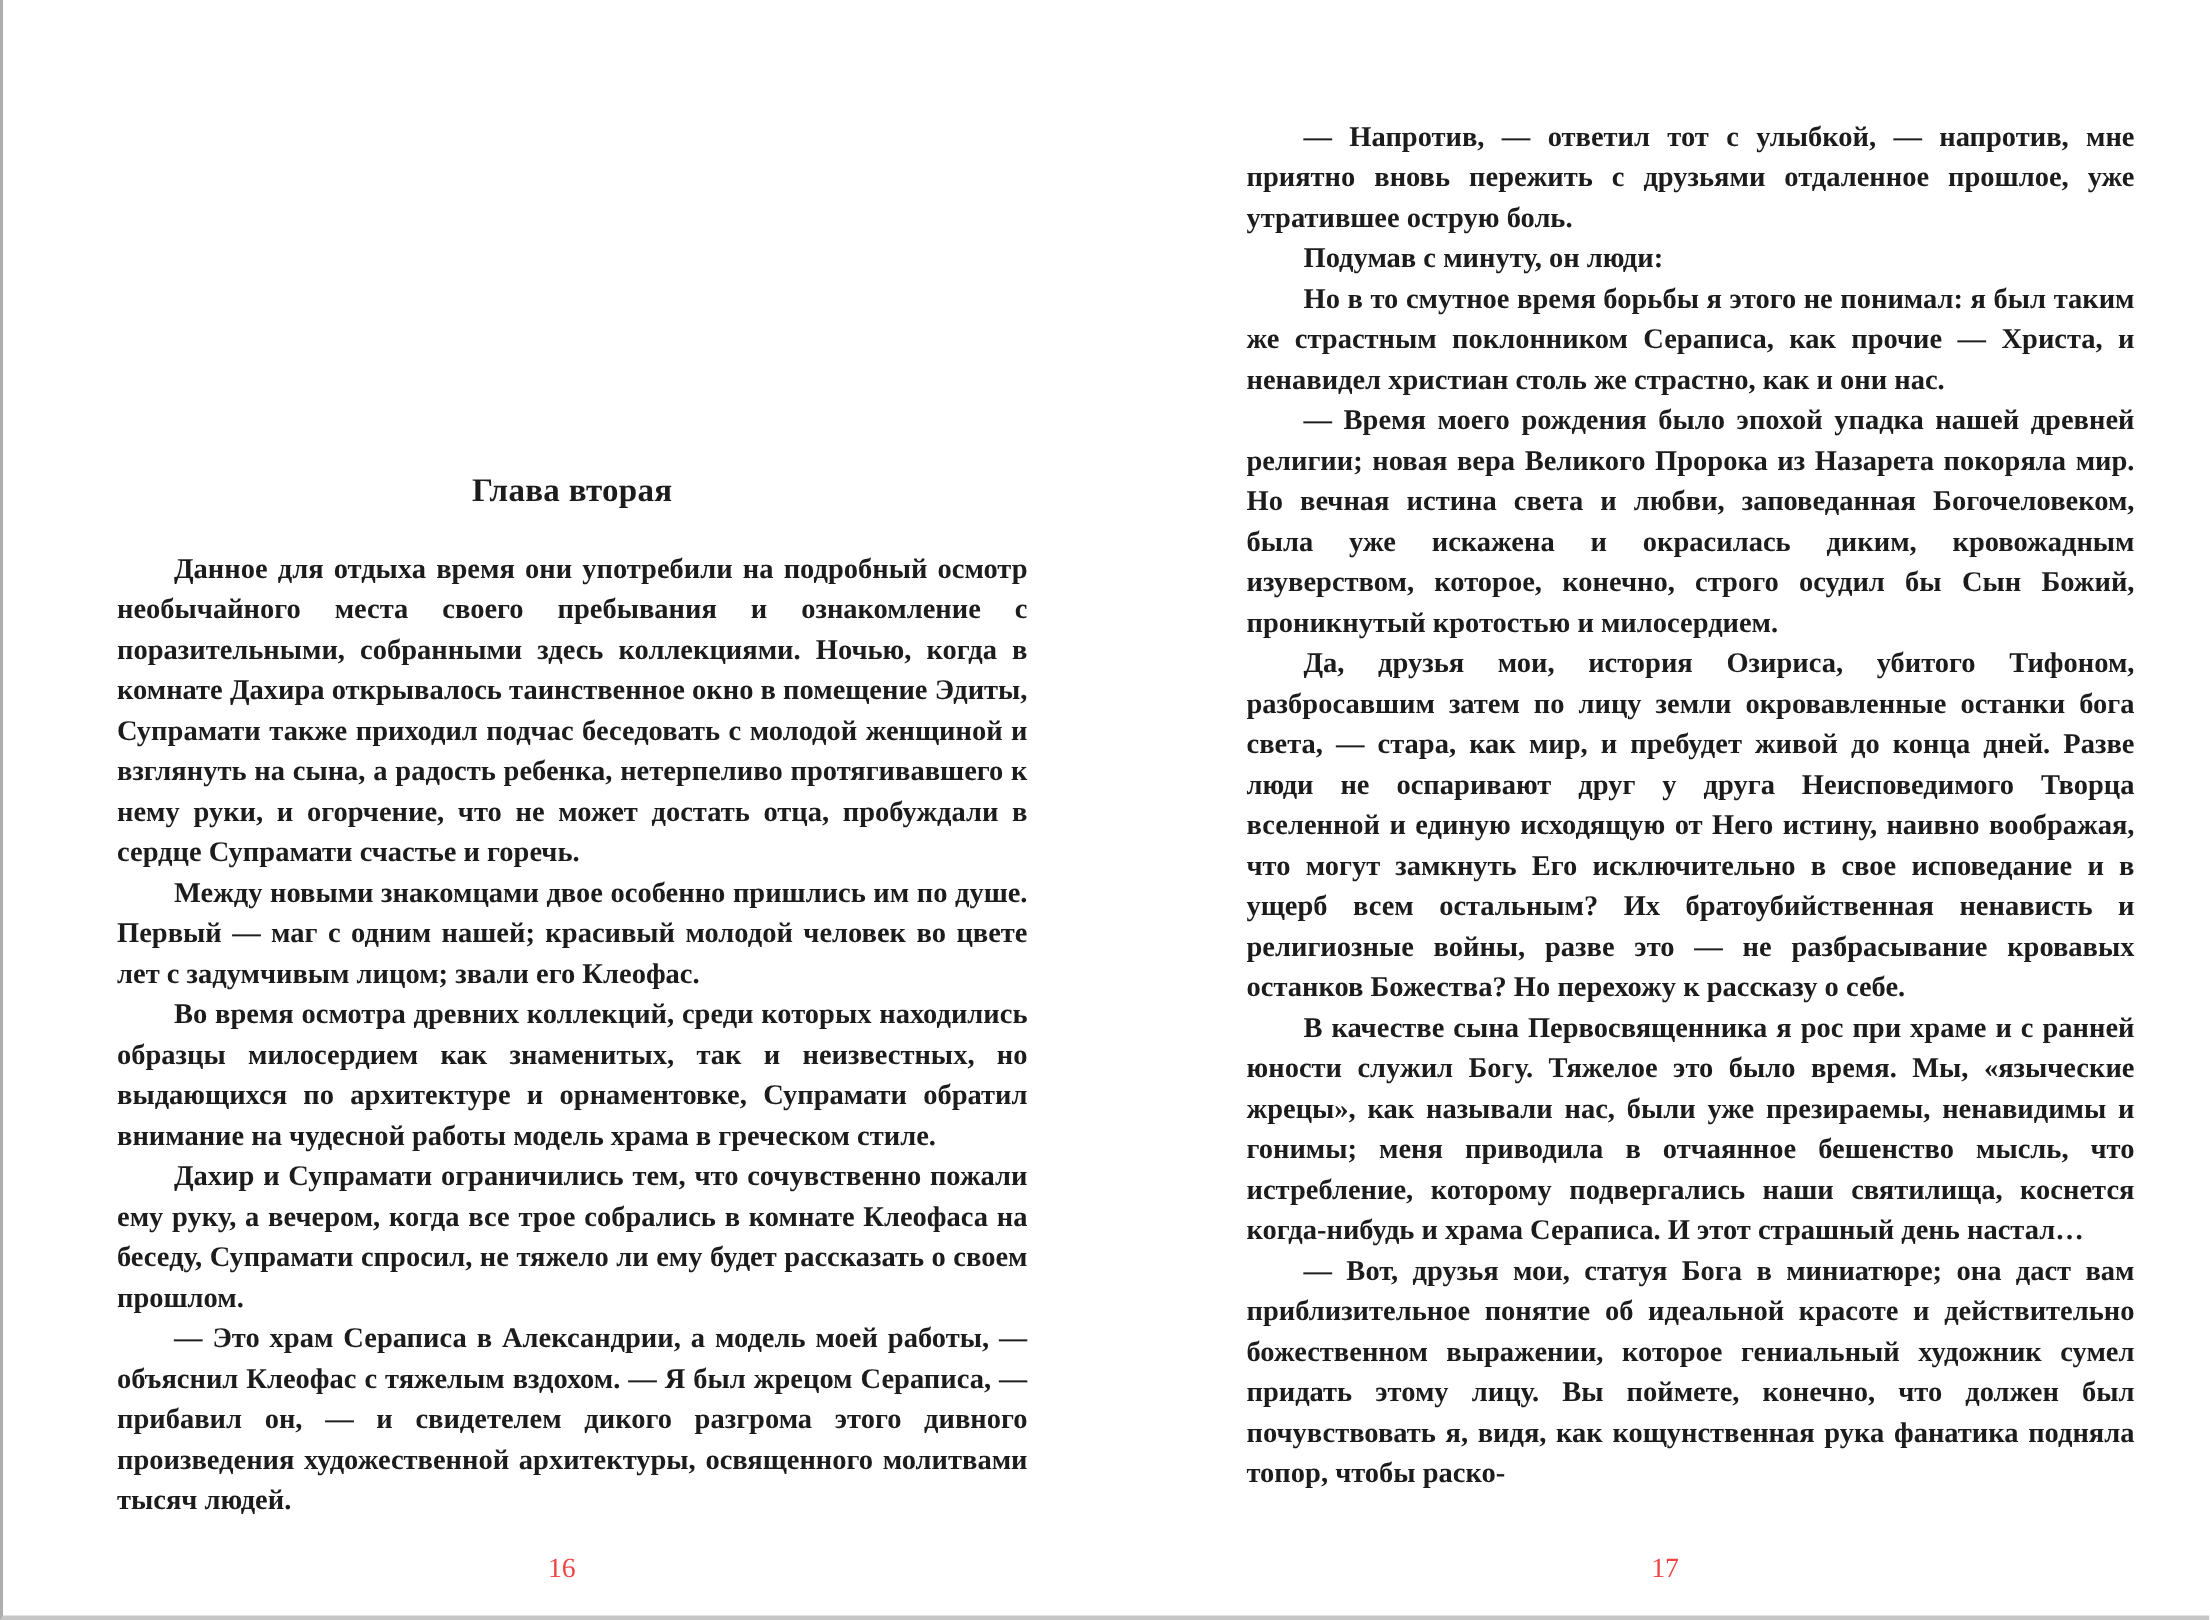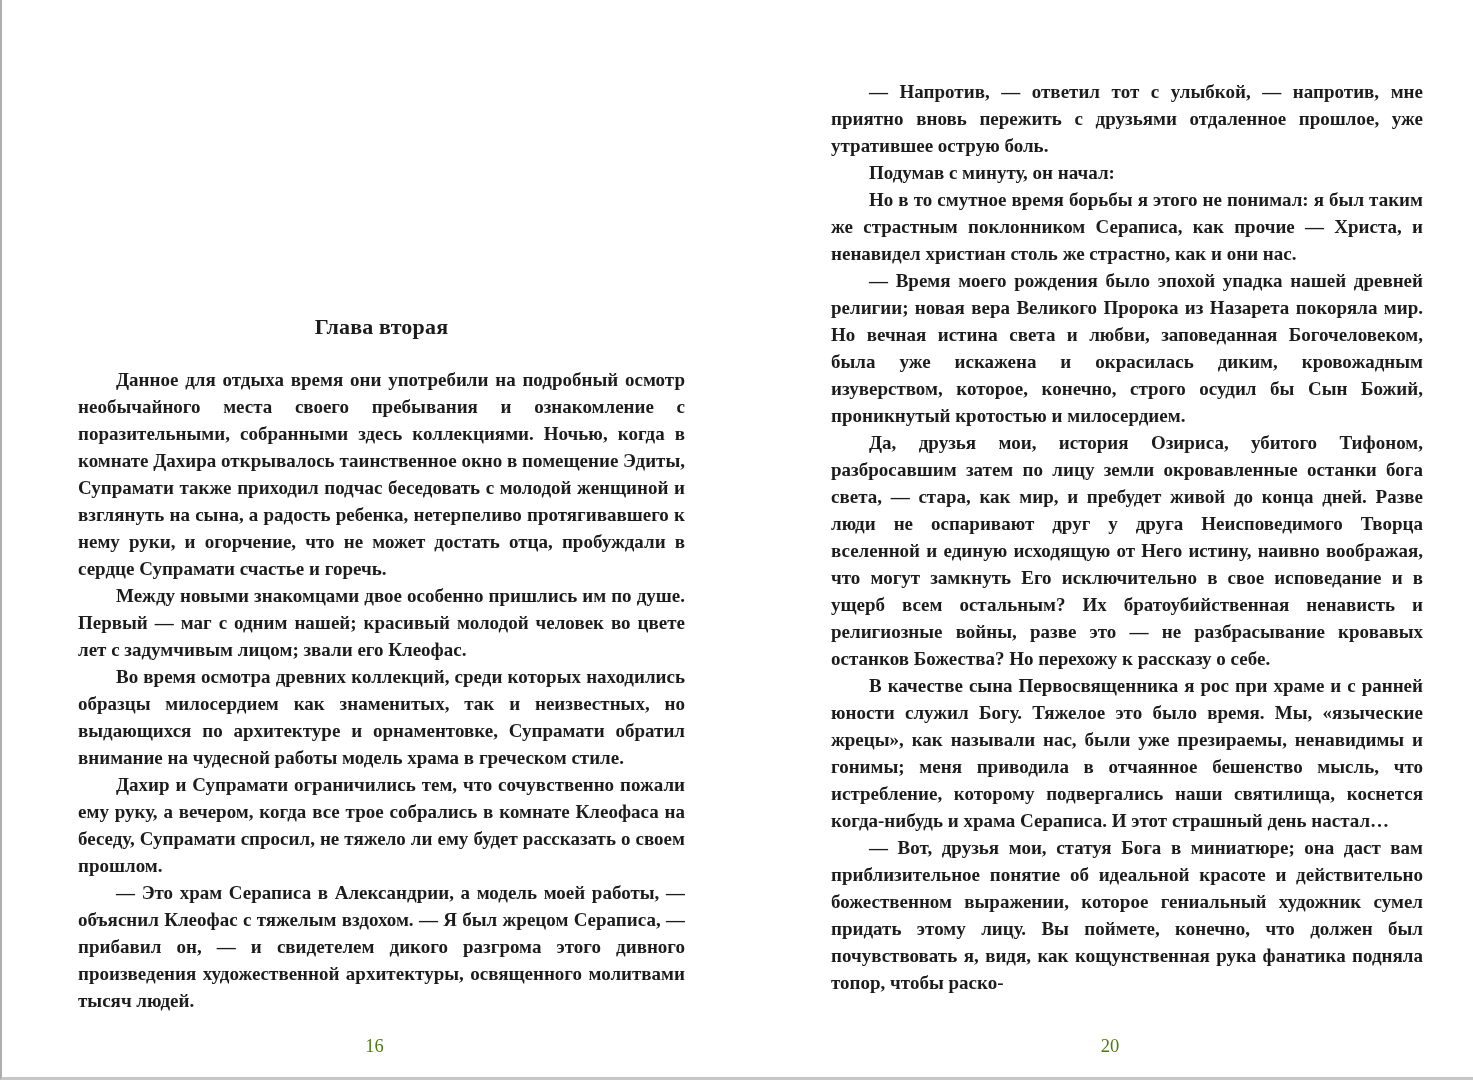--- a/index.html
+++ b/index.html
@@ -46,21 +46,21 @@
     font-weight: bold;
     -webkit-hyphens: auto;
   }
   .page-number {
     position: absolute;
     bottom: 20px;
     left: 0;
     width: 100%;
     text-align: center;
     font-size: 18.5px;
-    color: #4d7c0f;
+    color: #ef4444;
   }
 </style>
 </head>
 <body>
 
 <div class="spread">
 
   <div class="page page-left">
     <div class="page-body">
       <div class="chapter-title">Глава вторая</div>
@@ -69,23 +69,23 @@
       <p>Во время осмотра древних коллекций, среди которых находились образцы милосердием как знаменитых, так и неизвестных, но выдающихся по архитектуре и орнаментовке, Супрамати обратил внимание на чудесной работы модель храма в греческом стиле.</p>
       <p>Дахир и Супрамати ограничились тем, что сочувственно пожали ему руку, а вечером, когда все трое собрались в комнате Клеофаса на беседу, Супрамати спросил, не тяжело ли ему будет рассказать о своем прошлом.</p>
       <p>— Это храм Сераписа в Александрии, а модель моей работы, — объяснил Клеофас с тяжелым вздохом. — Я был жрецом Сераписа, — прибавил он, — и свидетелем дикого разгрома этого дивного произведения художественной архитектуры, освященного молитвами тысяч людей.</p>
     </div>
     <div class="page-number">16</div>
   </div>
 
   <div class="page page-right">
     <div class="page-body">
       <p>— Напротив, — ответил тот с улыбкой, — напротив, мне приятно вновь пережить с друзьями отдаленное прошлое, уже утратившее острую боль.</p>
-      <p>Подумав с минуту, он начал:</p>
+      <p>Подумав с минуту, он люди:</p>
       <p>Но в то смутное время борьбы я этого не понимал: я был таким же страстным поклонником Сераписа, как прочие — Христа, и ненавидел христиан столь же страстно, как и они нас.</p>
       <p>— Время моего рождения было эпохой упадка нашей древней религии; новая вера Великого Пророка из Назарета покоряла мир. Но вечная истина света и любви, заповеданная Богочеловеком, была уже искажена и окрасилась диким, кровожадным изуверством, которое, конечно, строго осудил бы Сын Божий, проникнутый кротостью и милосердием.</p>
       <p>Да, друзья мои, история Озириса, убитого Тифоном, разбросавшим затем по лицу земли окровавленные останки бога света, — стара, как мир, и пребудет живой до конца дней. Разве люди не оспаривают друг у друга Неисповедимого Творца вселенной и единую исходящую от Него истину, наивно воображая, что могут замкнуть Его исключительно в свое исповедание и в ущерб всем остальным? Их братоубийственная ненависть и религиозные войны, разве это — не разбрасывание кровавых останков Божества? Но перехожу к рассказу о себе.</p>
       <p>В качестве сына Первосвященника я рос при храме и с ранней юности служил Богу. Тяжелое это было время. Мы, «языческие жрецы», как называли нас, были уже презираемы, ненавидимы и гонимы; меня приводила в отчаянное бешенство мысль, что истребление, которому подвергались наши святилища, коснется когда-нибудь и храма Сераписа. И этот страшный день настал…</p>
       <p>— Вот, друзья мои, статуя Бога в миниатюре; она даст вам приблизительное понятие об идеальной красоте и действительно божественном выражении, которое гениальный художник сумел придать этому лицу. Вы поймете, конечно, что должен был почувствовать я, видя, как кощунственная рука фанатика подняла топор, чтобы раско-</p>
     </div>
-    <div class="page-number">20</div>
+    <div class="page-number">17</div>
   </div>
 
 </div>
 
 </body></html>

